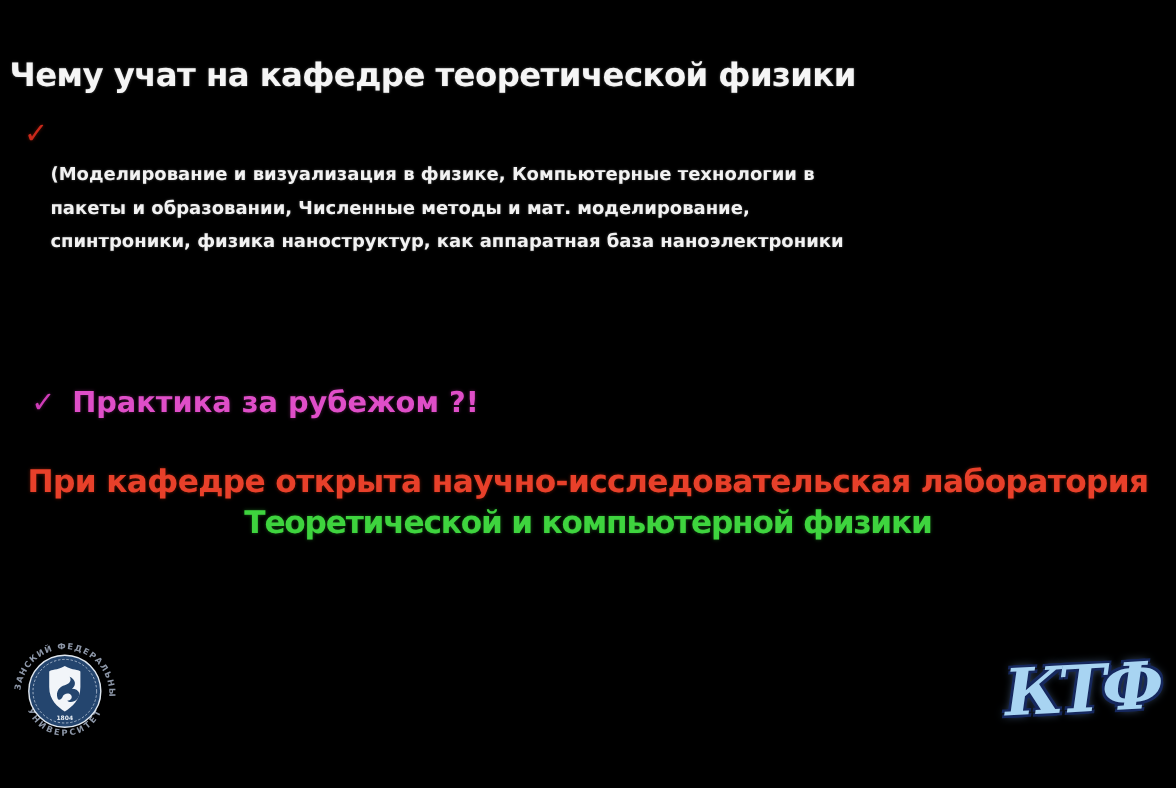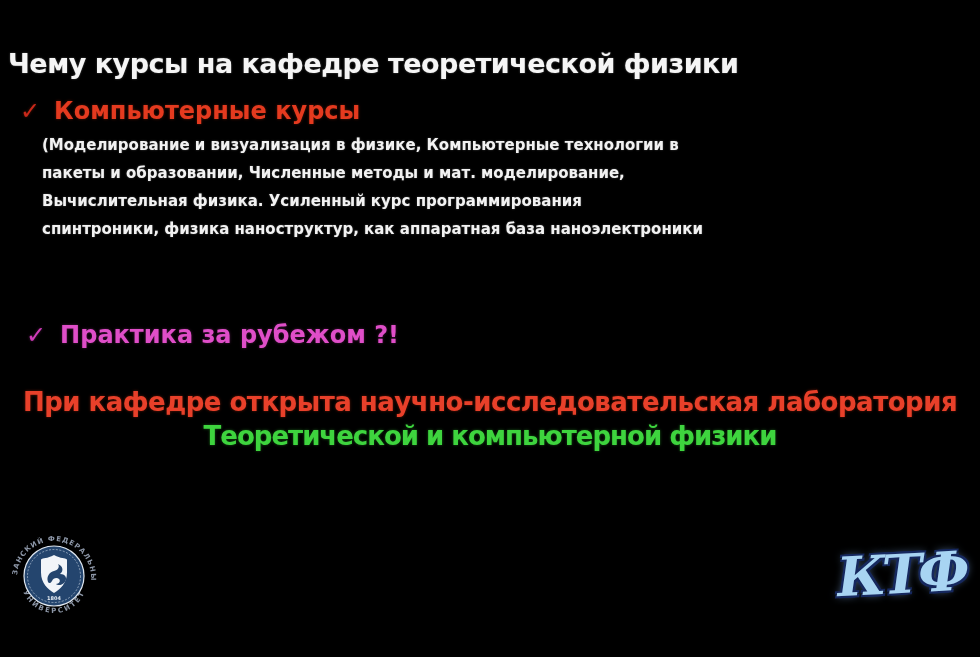--- a/index.html
+++ b/index.html
@@ -50,31 +50,29 @@
       2px -2px 0 var(--ktf_outline,#16285e),
      -2px 2px 0 var(--ktf_outline,#16285e),
       0 0 8px rgba(140,190,255,.6);
   }
 </style>
 </head>
 <body>
 
 <div class="slide">
 
-  <div class="title">Чему курсы на кафедре теоретической физики</div>
+  <div class="title">Чему учат на кафедре теоретической физики</div>
 
   <div class="bullet bullet-1">
     <span class="check">✓</span>
-    <span>Компьютерные курсы</span>
   </div>
 
   <div class="paragraph">
     <div>(Моделирование и визуализация в физике, Компьютерные технологии в</div>
     <div>пакеты и образовании, Численные методы и мат. моделирование,</div>
-    <div>Вычислительная физика. Усиленный курс программирования</div>
     <div>спинтроники, физика наноструктур, как аппаратная база наноэлектроники</div>
   </div>
 
   <div class="bullet bullet-2">
     <span class="check">✓</span>
     <span>Практика за рубежом ?!</span>
   </div>
 
   <div class="announce announce-1">При кафедре открыта научно-исследовательская лаборатория</div>
   <div class="announce announce-2">Теоретической и компьютерной физики</div>

